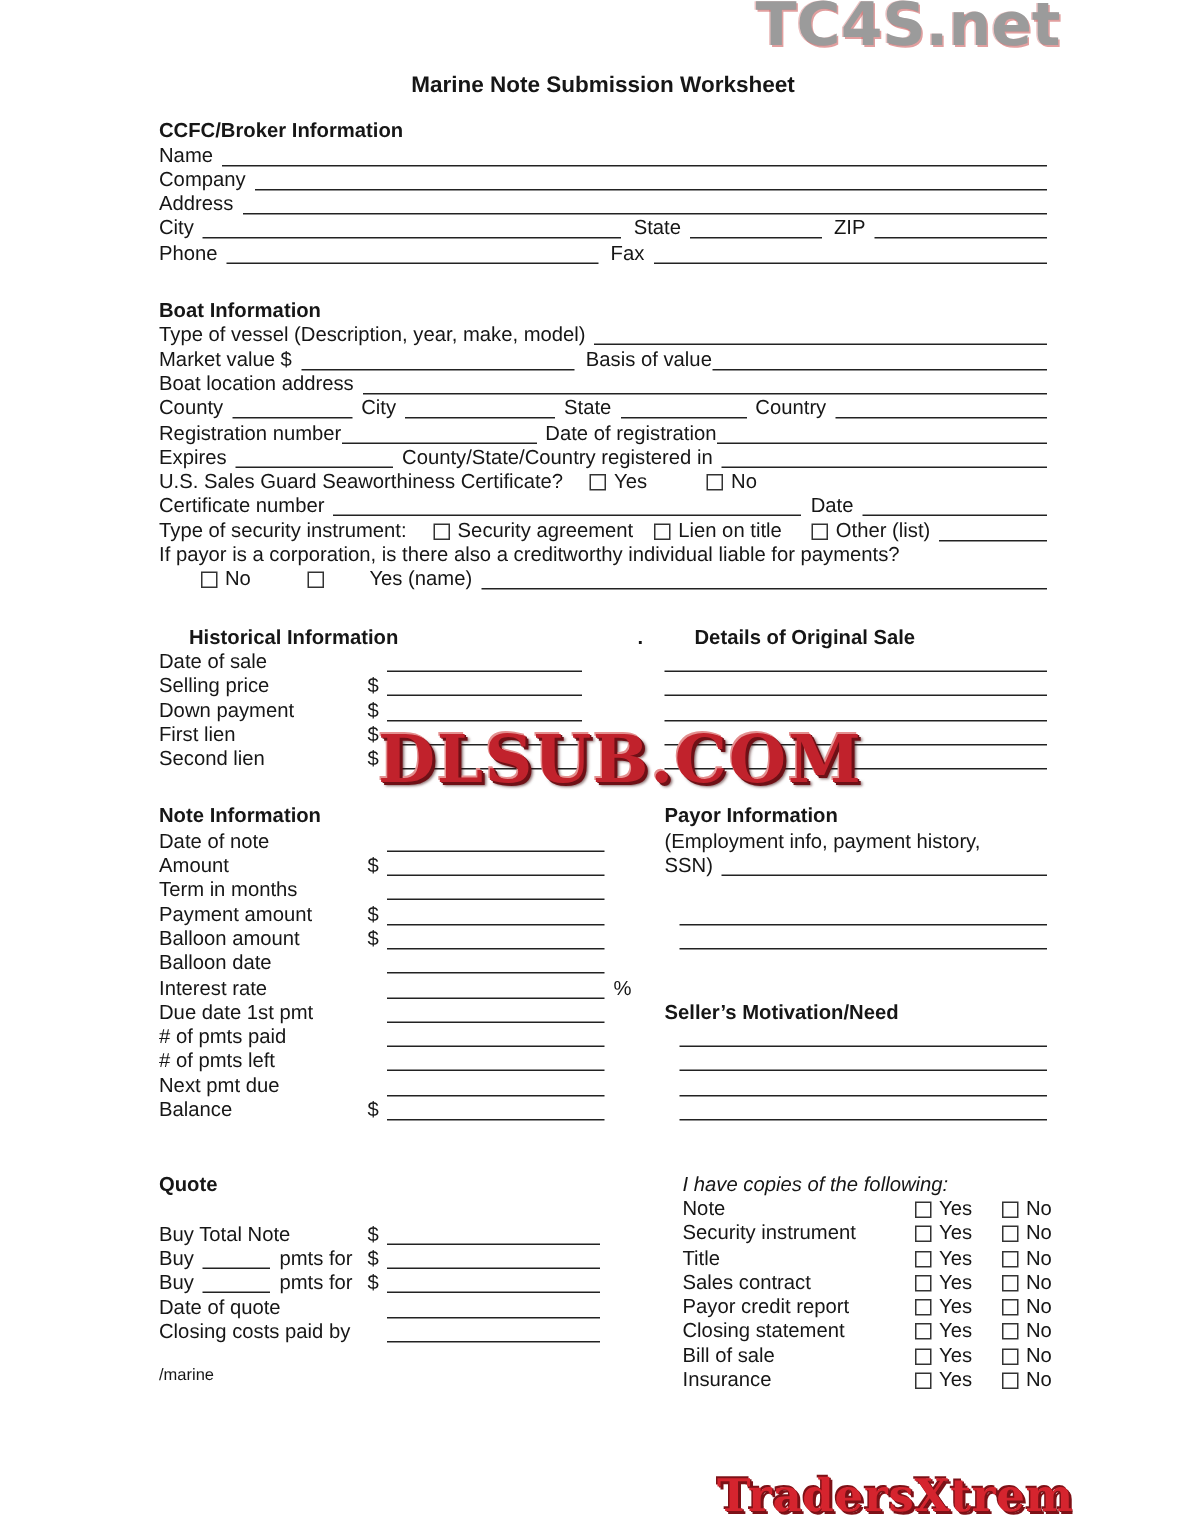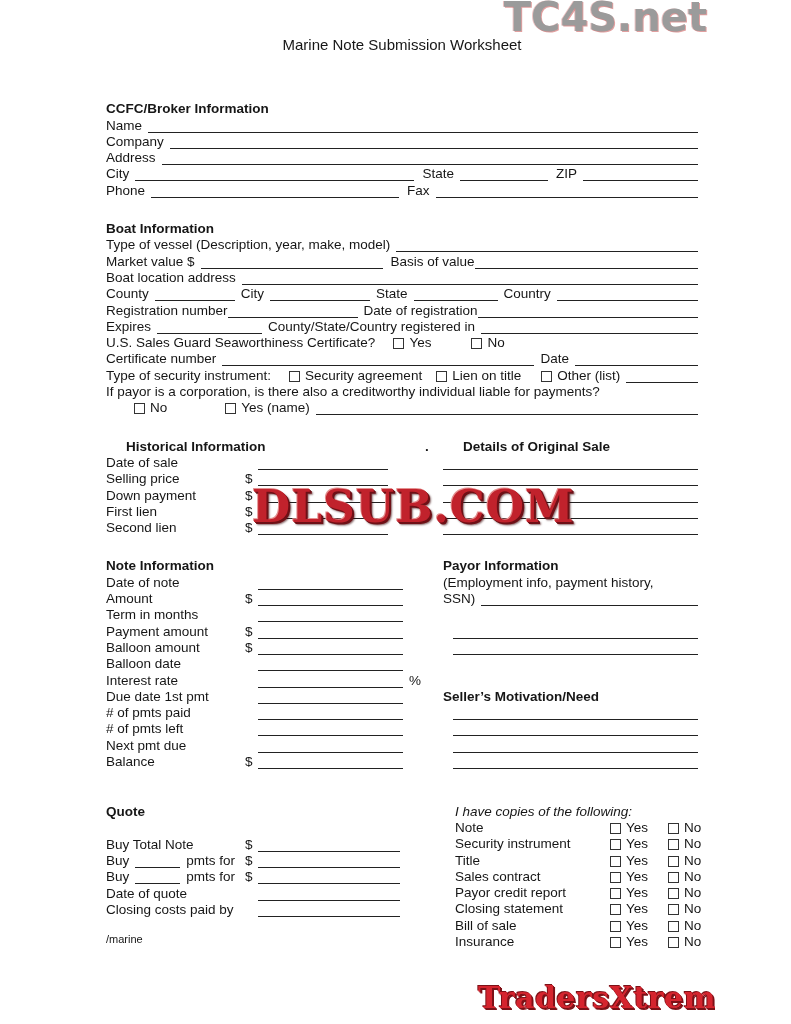--- a/index.html
+++ b/index.html
@@ -1,38 +1,38 @@
 <!DOCTYPE html>
 <html><head>
 <meta charset="utf-8">
 <style>
   html,body{margin:0;padding:0;background:#ffffff;}
   .page{position:relative;width:715px;height:1024px;background:#fff;overflow:hidden;
         font-family:"Liberation Sans","DejaVu Sans",sans-serif;font-size:13.5px;color:#161616;}
   .top-logo{position:absolute;top:-6px;right:8px;font-family:"DejaVu Sans",sans-serif;
         font-size:40px;font-weight:bold;color:#9b9b9b;
         text-shadow:1px 1px 0 rgba(200,80,80,.55), -1px 0 0 rgba(200,80,80,.35);}
-  .title{position:absolute;top:36px;left:106px;width:592px;text-align:center;font-size:15px;font-weight:normal;}
-  .content{position:absolute;left:106px;top:100px;width:592px;}
+  .title{position:absolute;top:48px;left:106px;width:592px;text-align:center;font-size:15px;font-weight:bold;}
+  .content{position:absolute;left:106px;top:78px;width:592px;}
   .h{font-weight:bold;}
   .it{font-style:italic;}
   .sec{margin-top:22px;}
   .frow{display:flex;align-items:flex-end;height:16.3px;}
   .lbl{white-space:nowrap;padding-right:6px;}
   .lbl.np{padding-right:0;}
   .lw{width:139px;flex:none;padding-right:0;}
   .cflex{display:flex;align-items:flex-end;}
   .line{border-bottom:1px solid #222;align-self:stretch;flex:0 0 auto;}
   .grow{flex:1 1 auto;}
   .dollar{width:13px;flex:none;}
   .w45{width:45px;}.w80{width:80px;}.w84{width:84px;}.w88{width:88px;}.w100{width:100px;}
   .w105{width:105px;}.w115{width:115px;}.w123{width:123px;}.w130{width:130px;}
   .w142{width:142px;}.w145{width:145px;}.w182{width:182px;}.w248{width:248px;}
   .gap8{margin-left:8px;}.gap6{margin-left:6px;}
-  .ml12{margin-left:12px;}.ml14{margin-left:14px;}.ml20{margin-left:20px;}.ml38{margin-left:58px;}.ml40{margin-left:40px;}
+  .ml12{margin-left:12px;}.ml14{margin-left:14px;}.ml20{margin-left:20px;}.ml38{margin-left:38px;gap:25px;}.ml40{margin-left:40px;}
   .cbwrap{display:flex;align-items:flex-end;white-space:nowrap;}
   .cb{display:inline-block;width:9px;height:9px;border:1px solid #333;margin-right:5px;flex:none;position:relative;top:-1px;}
   .col-l{width:337px;flex:none;display:flex;align-items:center;}
   .col-r{flex:1 1 auto;display:flex;align-items:flex-end;}
   .pl10{margin-left:10px;}
   .dotcell{width:38px;flex:none;}
   .hl299{width:299px;flex:none;padding-left:20px;}
   .qleft{width:349px;flex:none;}
   .qright{flex:1 1 auto;}
   .copies-row{display:flex;align-items:center;height:16.3px;}

